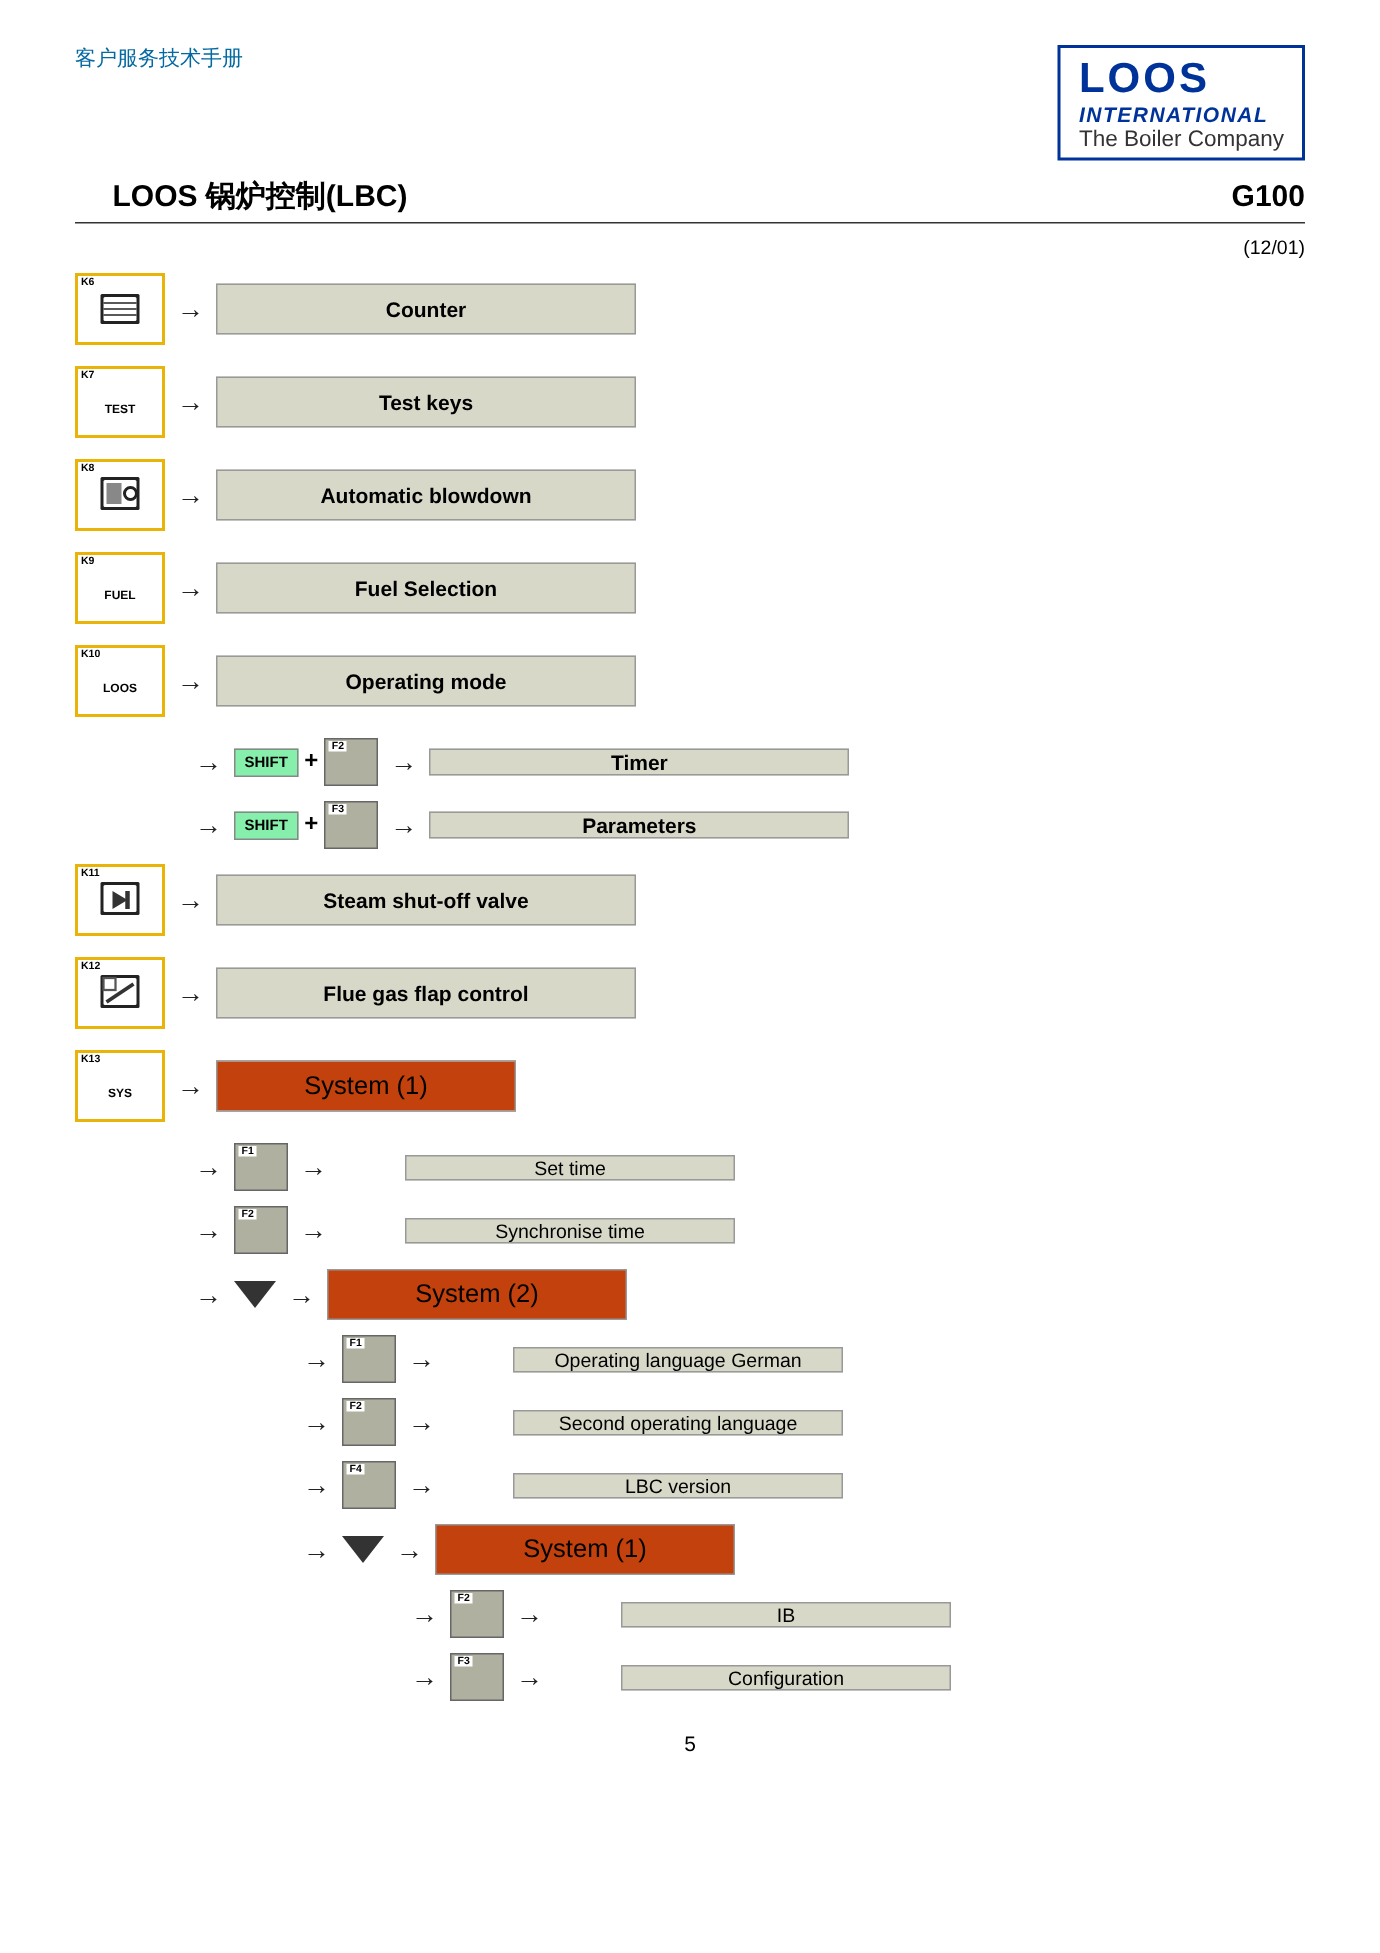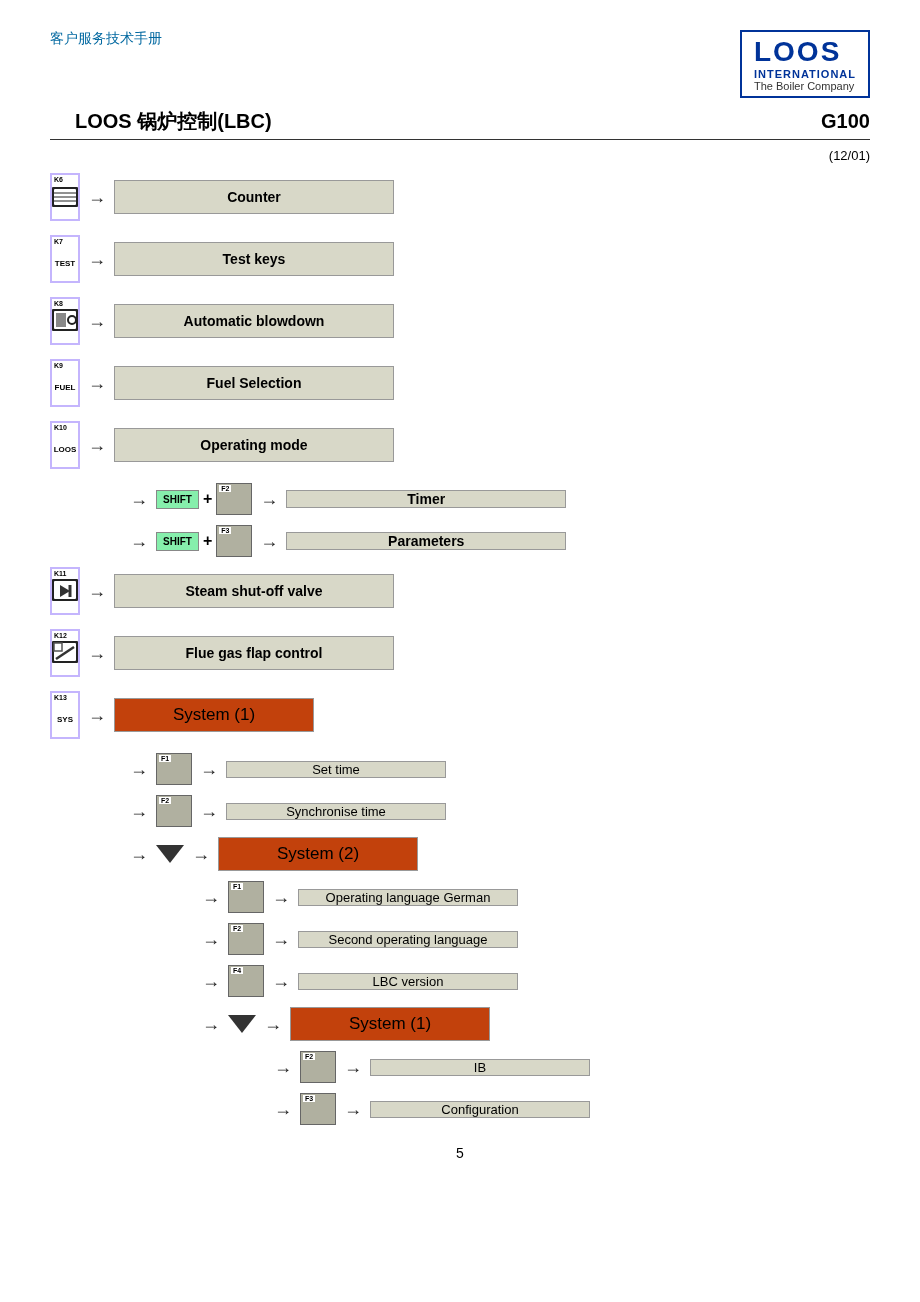--- a/index.html
+++ b/index.html
@@ -28,27 +28,28 @@
       border: 2px solid #003399;
       padding: 4px 12px;
     }
     .logo-loos {
       font-size: 28px;
       font-weight: 900;
       color: #003399;
       letter-spacing: 2px;
     }
     .logo-international {
-      font-size: 11px;
+      font-size: 14px;
       color: #003399;
       letter-spacing: 1px;
       font-weight: bold;
+      font-style: italic;
     }
     .logo-company {
-      font-size: 11px;
+      font-size: 15px;
       color: #333;
     }
 
     .doc-title {
       display: flex;
       justify-content: space-between;
       align-items: baseline;
       margin-bottom: 4px;
       margin-left: 25px;
     }
@@ -75,23 +76,23 @@
 
     
     .diagram-row {
       display: flex;
       align-items: center;
       margin-bottom: 14px;
     }
 
     
     .key-icon {
-      width: 30px;
+      width: 60px;
       height: 48px;
-      border: 2px solid #c4b5fd;
+      border: 2px solid #eab308;
       background: #fff;
       display: flex;
       flex-direction: column;
       align-items: center;
       justify-content: center;
       font-size: 9px;
       font-weight: bold;
       position: relative;
       flex-shrink: 0;
     }
@@ -129,20 +130,21 @@
     }
     .sub-box {
       background: #d8d8c8;
       border: 1px solid #999;
       padding: 0 16px;
       font-size: 13px;
       text-align: center;
     }
     .sub-box-wide {
       min-width: 220px;
+      margin-left: 44px;
     }
     .sub-box-timer {
       min-width: 280px;
       font-weight: bold;
       font-size: 14px;
     }
     .sub-box-params {
       min-width: 280px;
       font-weight: bold;
       font-size: 14px;

